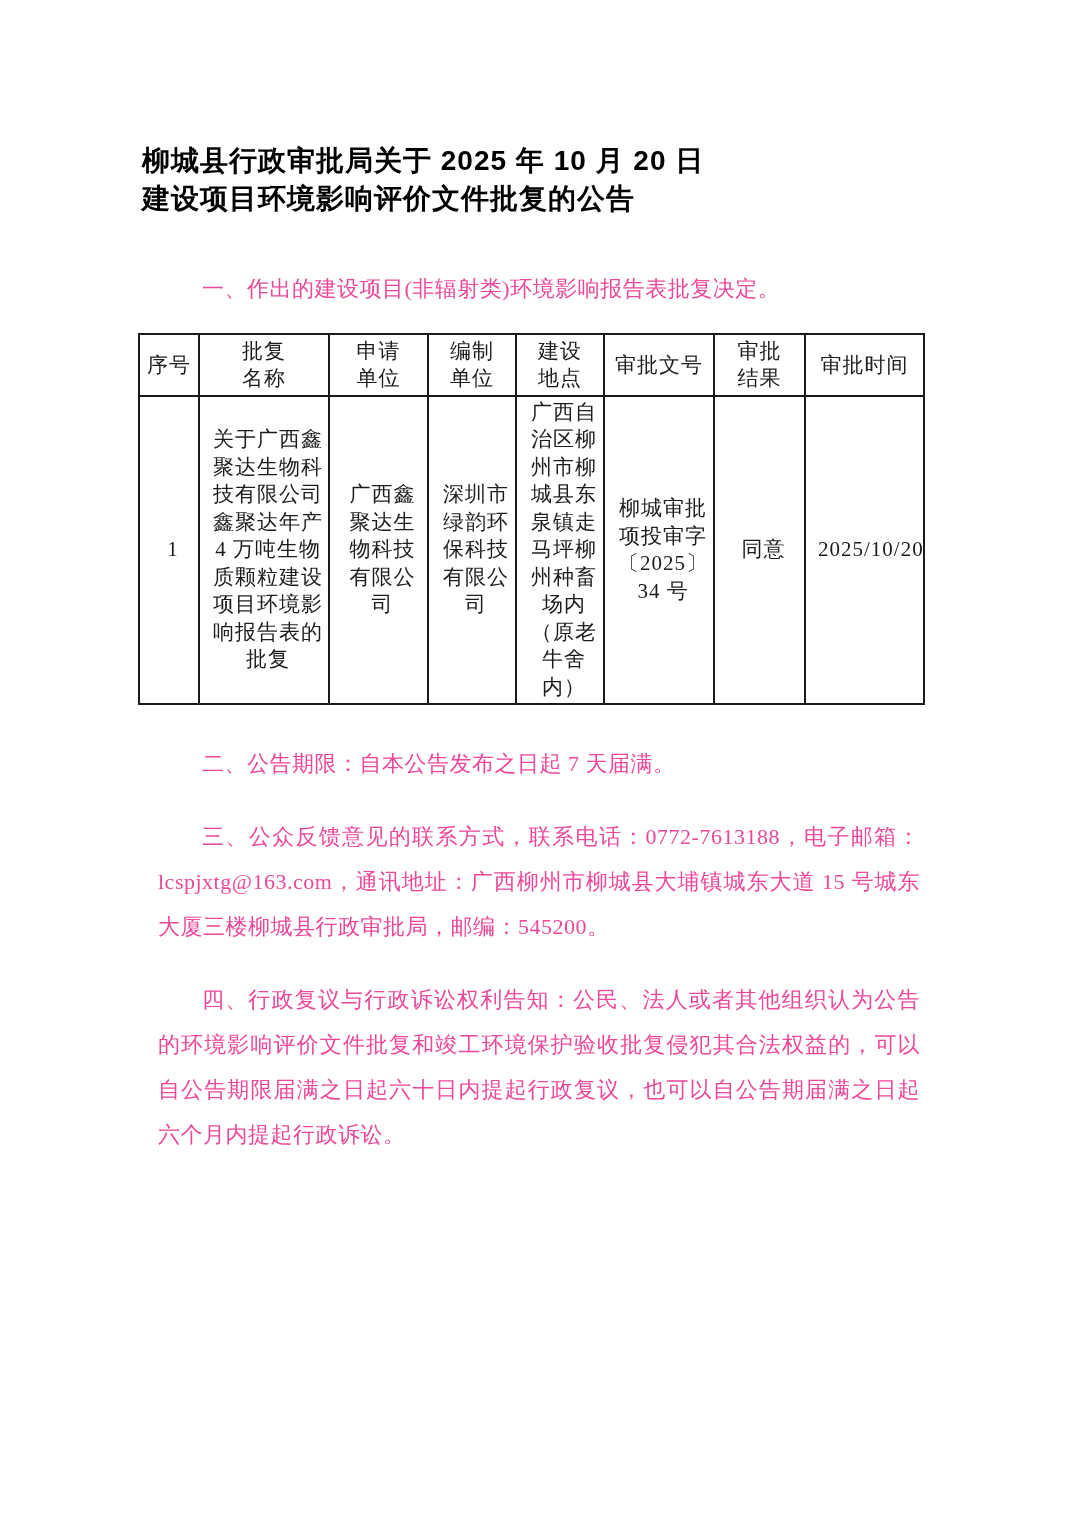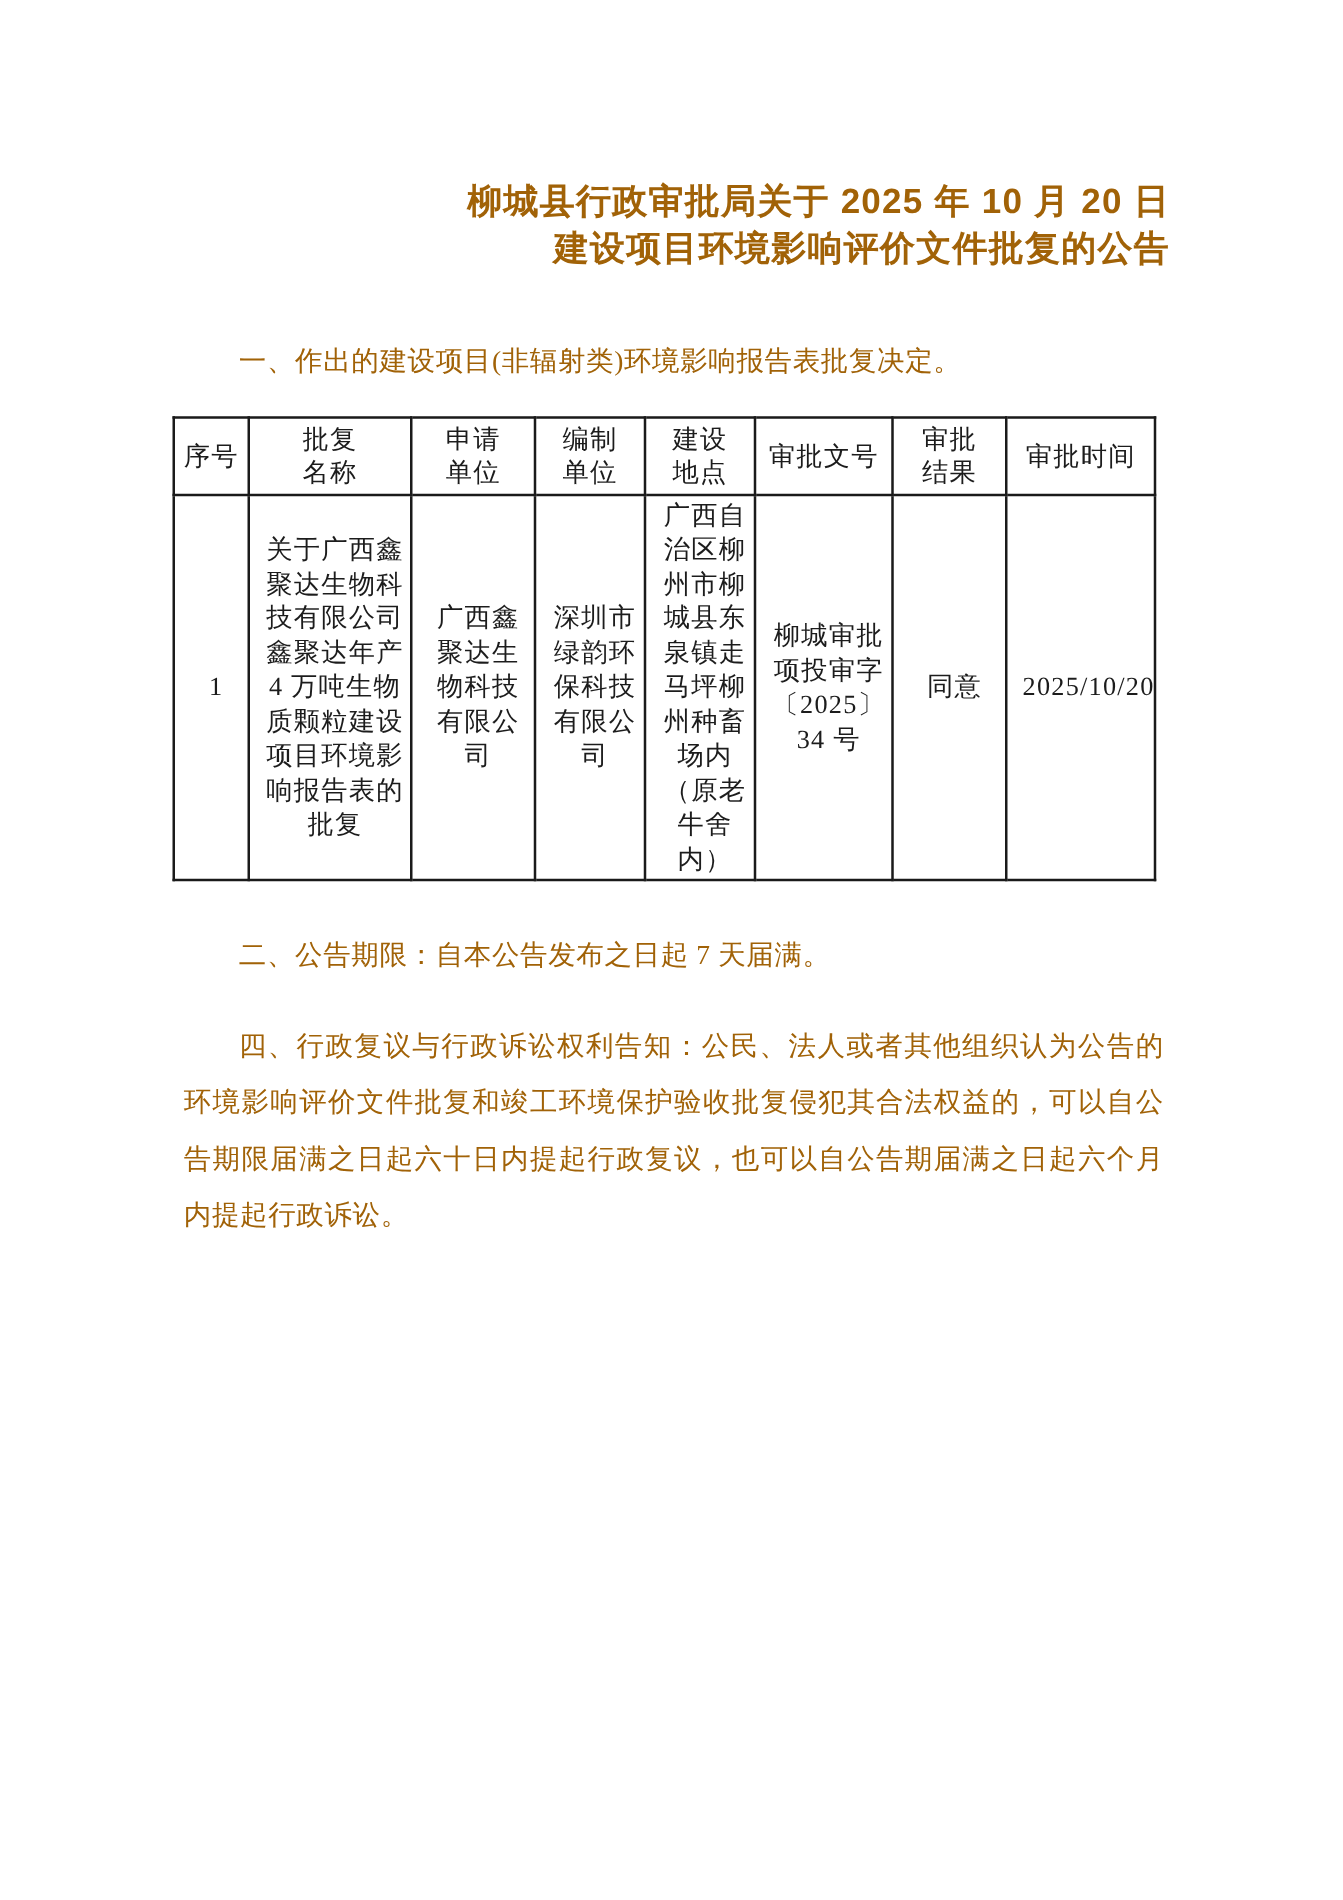--- a/index.html
+++ b/index.html
@@ -15,38 +15,38 @@
   .doc {
     box-sizing: border-box;
     width: 1074px;
     min-height: 1520px;
     padding: 146px 138px 40px 142px;
     font-family: "Liberation Serif", "DejaVu Serif", serif;
     color: #1c1c1c;
   }
   .title {
     margin: 0;
-    text-align: right;
+    text-align: left;
     font-family: "Liberation Sans", "DejaVu Sans", sans-serif;
     font-weight: 700;
     font-size: 28px;
     line-height: 30px;
-    color: #a16207;
+    color: #000000;
     letter-spacing: 1px;
   }
   .title2 { margin-top: 8px; }
 
   .para {
-    margin: 5px;
+    margin: 16px;
     font-size: 22px;
     line-height: 45px;
     text-indent: 44px;
     text-align: justify;
     letter-spacing: 0.5px;
-    color: #a16207;
+    color: #ec4899;
   }
   .p1 { margin-top: 52px; }
   .p2 { margin-top: 36px; }
   .p3 { margin-top: 28px; }
   .p4 { margin-top: 28px; }
 
   table.approval {
     border-collapse: collapse;
     table-layout: fixed;
     width: 785px;
@@ -126,15 +126,16 @@
         <td>深圳市绿韵环保科技有限公司</td>
         <td>广西自治区柳州市柳城县东泉镇走马坪柳州种畜场内（原老牛舍内）</td>
         <td class="c-docnum">柳城审批项投审字〔2025〕34 号</td>
         <td>同意</td>
         <td>2025/10/20</td>
       </tr>
     </tbody>
   </table>
 
   <p class="para p2">二、公告期限：自本公告发布之日起 7 天届满。</p>
+  <p class="para p3">三、公众反馈意见的联系方式，联系电话：0772-7613188，电子邮箱：lcspjxtg@163.com，通讯地址：广西柳州市柳城县大埔镇城东大道 15 号城东大厦三楼柳城县行政审批局，邮编：545200。</p>
   <p class="para p4">四、行政复议与行政诉讼权利告知：公民、法人或者其他组织认为公告的环境影响评价文件批复和竣工环境保护验收批复侵犯其合法权益的，可以自公告期限届满之日起六十日内提起行政复议，也可以自公告期届满之日起六个月内提起行政诉讼。</p>
 
 </div>
 
 </body></html>

